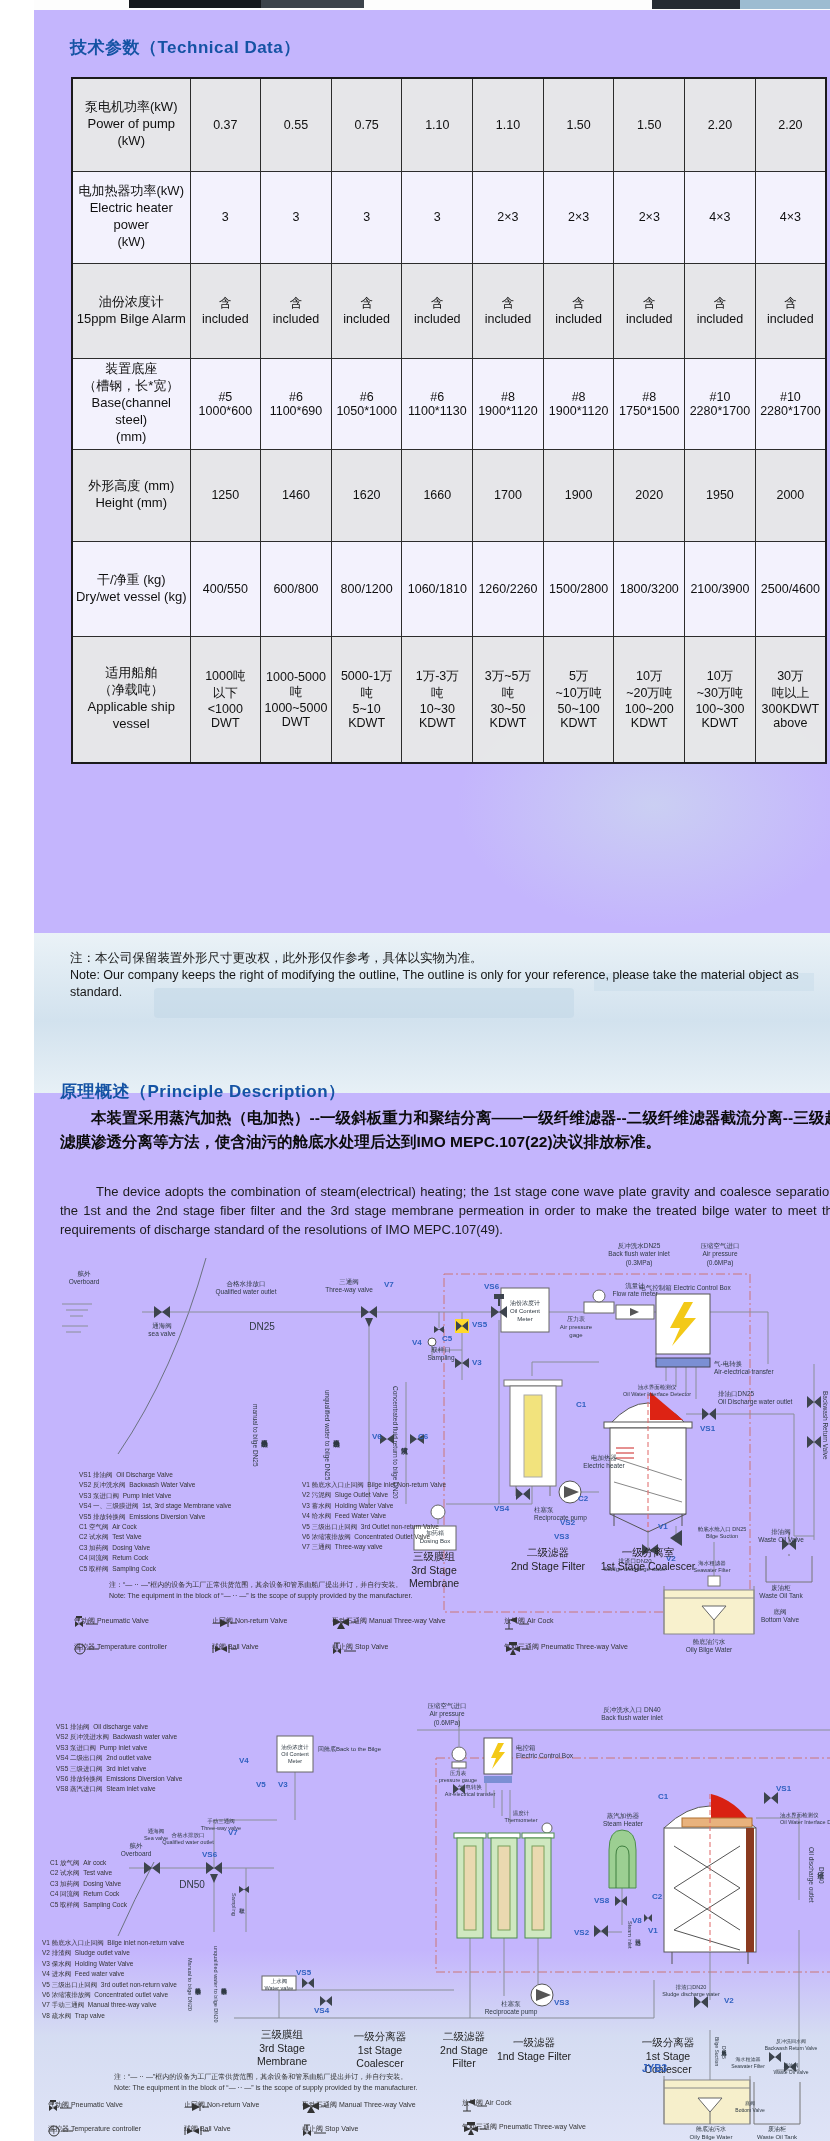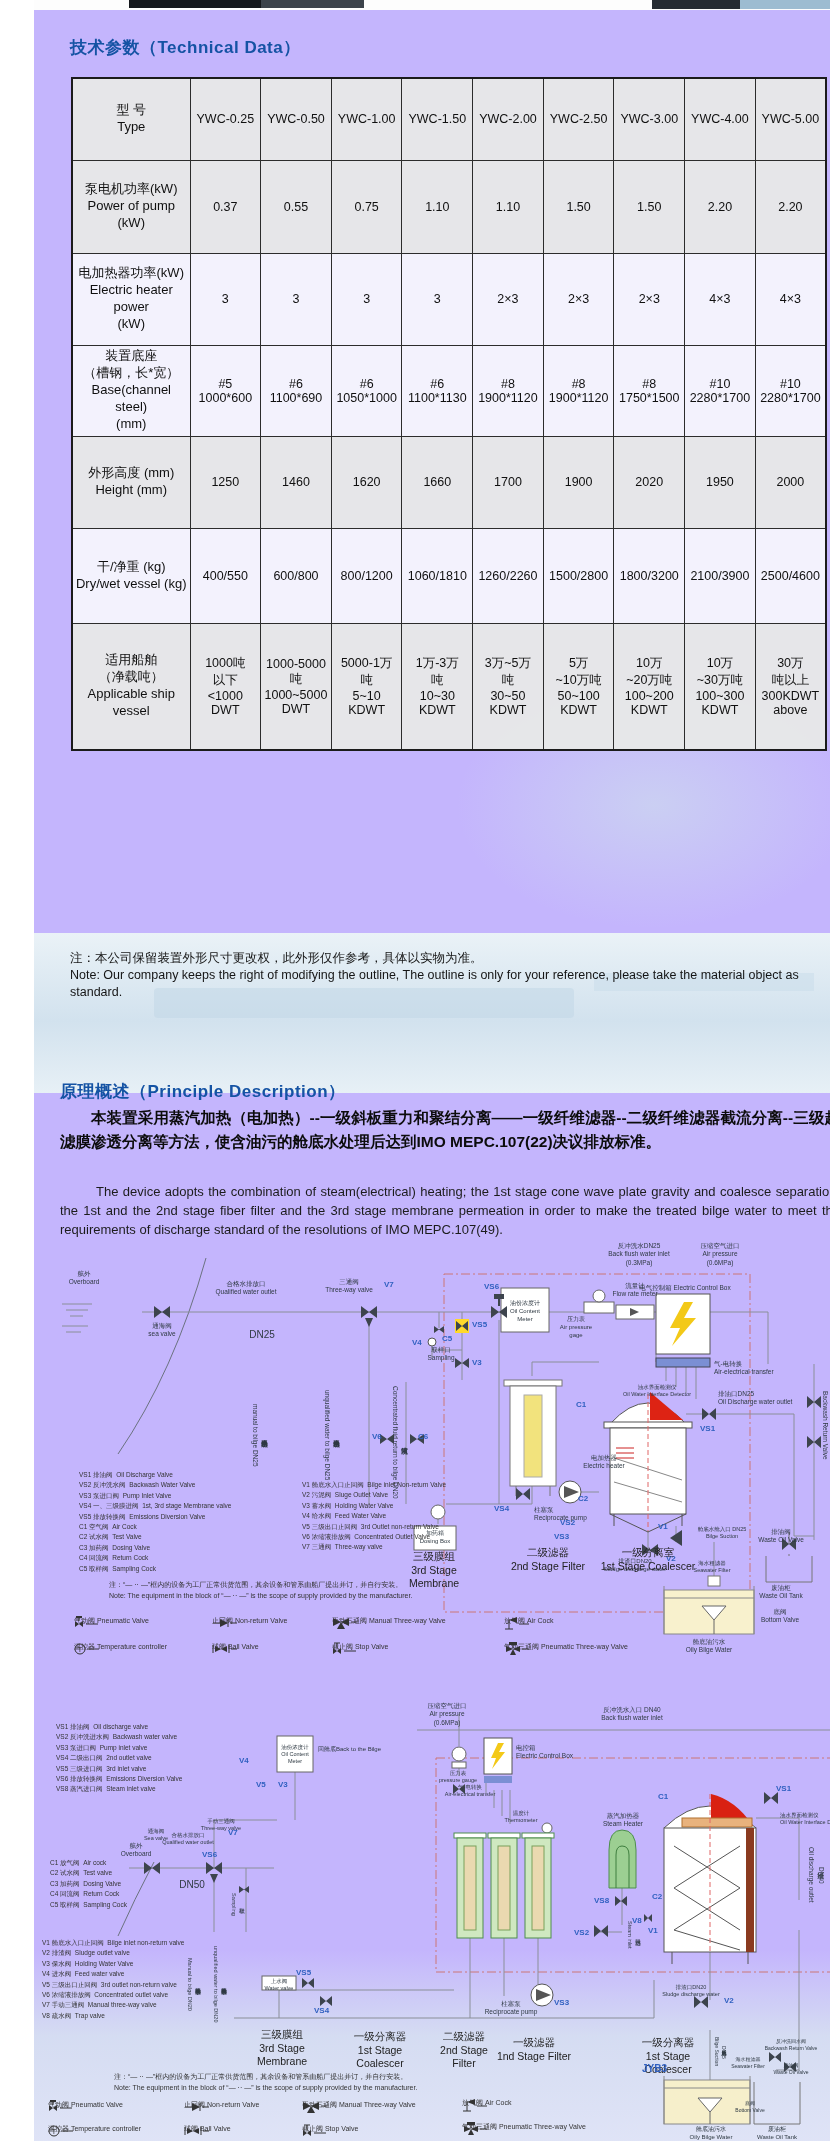--- a/index.html
+++ b/index.html
@@ -67,33 +67,20 @@
   <div class="wm"></div>
   <div class="band2"></div>
 
   <div class="h1" style="left:36px;top:36px">技术参数（Technical Data）</div>
 
   <table class="tdata">
     <colgroup>
         <col style="width:118px">
       </colgroup>
     <tbody>
-        <tr class="shade" style="height: 82px;">
-          <td class="lbl">型  号
-Type</td>
-          <td>YWC-0.25</td>
-          <td>YWC-0.50</td>
-          <td>YWC-1.00</td>
-          <td>YWC-1.50</td>
-          <td>YWC-2.00</td>
-          <td>YWC-2.50</td>
-          <td>YWC-3.00</td>
-          <td>YWC-4.00</td>
-          <td>YWC-5.00</td>
-        </tr>
         <tr class="shade" style="height: 93px;">
           <td class="lbl">泵电机功率(kW)
 Power of pump (kW)</td>
           <td>0.37</td>
           <td>0.55</td>
           <td>0.75</td>
           <td>1.10</td>
           <td>1.10</td>
           <td>1.50</td>
           <td>1.50</td>
@@ -106,20 +93,42 @@
 (kW)</td>
           <td>3</td>
           <td>3</td>
           <td>3</td>
           <td>3</td>
           <td>2×3</td>
           <td>2×3</td>
           <td>2×3</td>
           <td>4×3</td>
           <td>4×3</td>
+        </tr>
+        <tr class="shade" style="height: 95px;">
+          <td class="lbl">油份浓度计
+15ppm Bilge Alarm</td>
+          <td>含
+included</td>
+          <td>含
+included</td>
+          <td>含
+included</td>
+          <td>含
+included</td>
+          <td>含
+included</td>
+          <td>含
+included</td>
+          <td>含
+included</td>
+          <td>含
+included</td>
+          <td>含
+included</td>
         </tr>
         <tr style="height: 91px;">
           <td class="lbl">装置底座
 （槽钢，长*宽）
 Base(channel steel)
 (mm)</td>
           <td>#5
 1000*600</td>
           <td>#6
 1100*690</td>
@@ -312,21 +321,21 @@
         <path d="M462,246 L476,258 L476,246 L462,258 Z"></path>
       </g>
     </svg>
 
     <div class="dl" style="left:4px;top:28px;width:52px">舷外
 Overboard</div>
     <div class="dl" style="left:82px;top:80px;width:52px">通海阀
 sea valve</div>
     <div class="dl" style="left:146px;top:38px;width:92px">合格水排放口
 Qualified water outlet</div>
-    <div class="dl big" style="left:186px;top:86px;width:44px">DN25</div>
+    <div class="dl big" style="left:186px;top:78px;width:44px">DN25</div>
     <div class="dl" style="left:262px;top:36px;width:66px">三通阀
 Three-way valve</div>
     <div class="dl bb" style="left:330px;top:38px">V7</div>
     <div class="dl bb" style="left:388px;top:92px">C5</div>
     <div class="dl" style="left:366px;top:104px;width:42px">取样口
 Sampling</div>
     <div class="dl bb" style="left:430px;top:40px">VS6</div>
     <div class="dl" style="left:548px;top:40px;width:66px">流量计
 Flow rate meter</div>
     <div class="dl" style="left:548px;top:0px;width:74px">反冲洗水DN25

